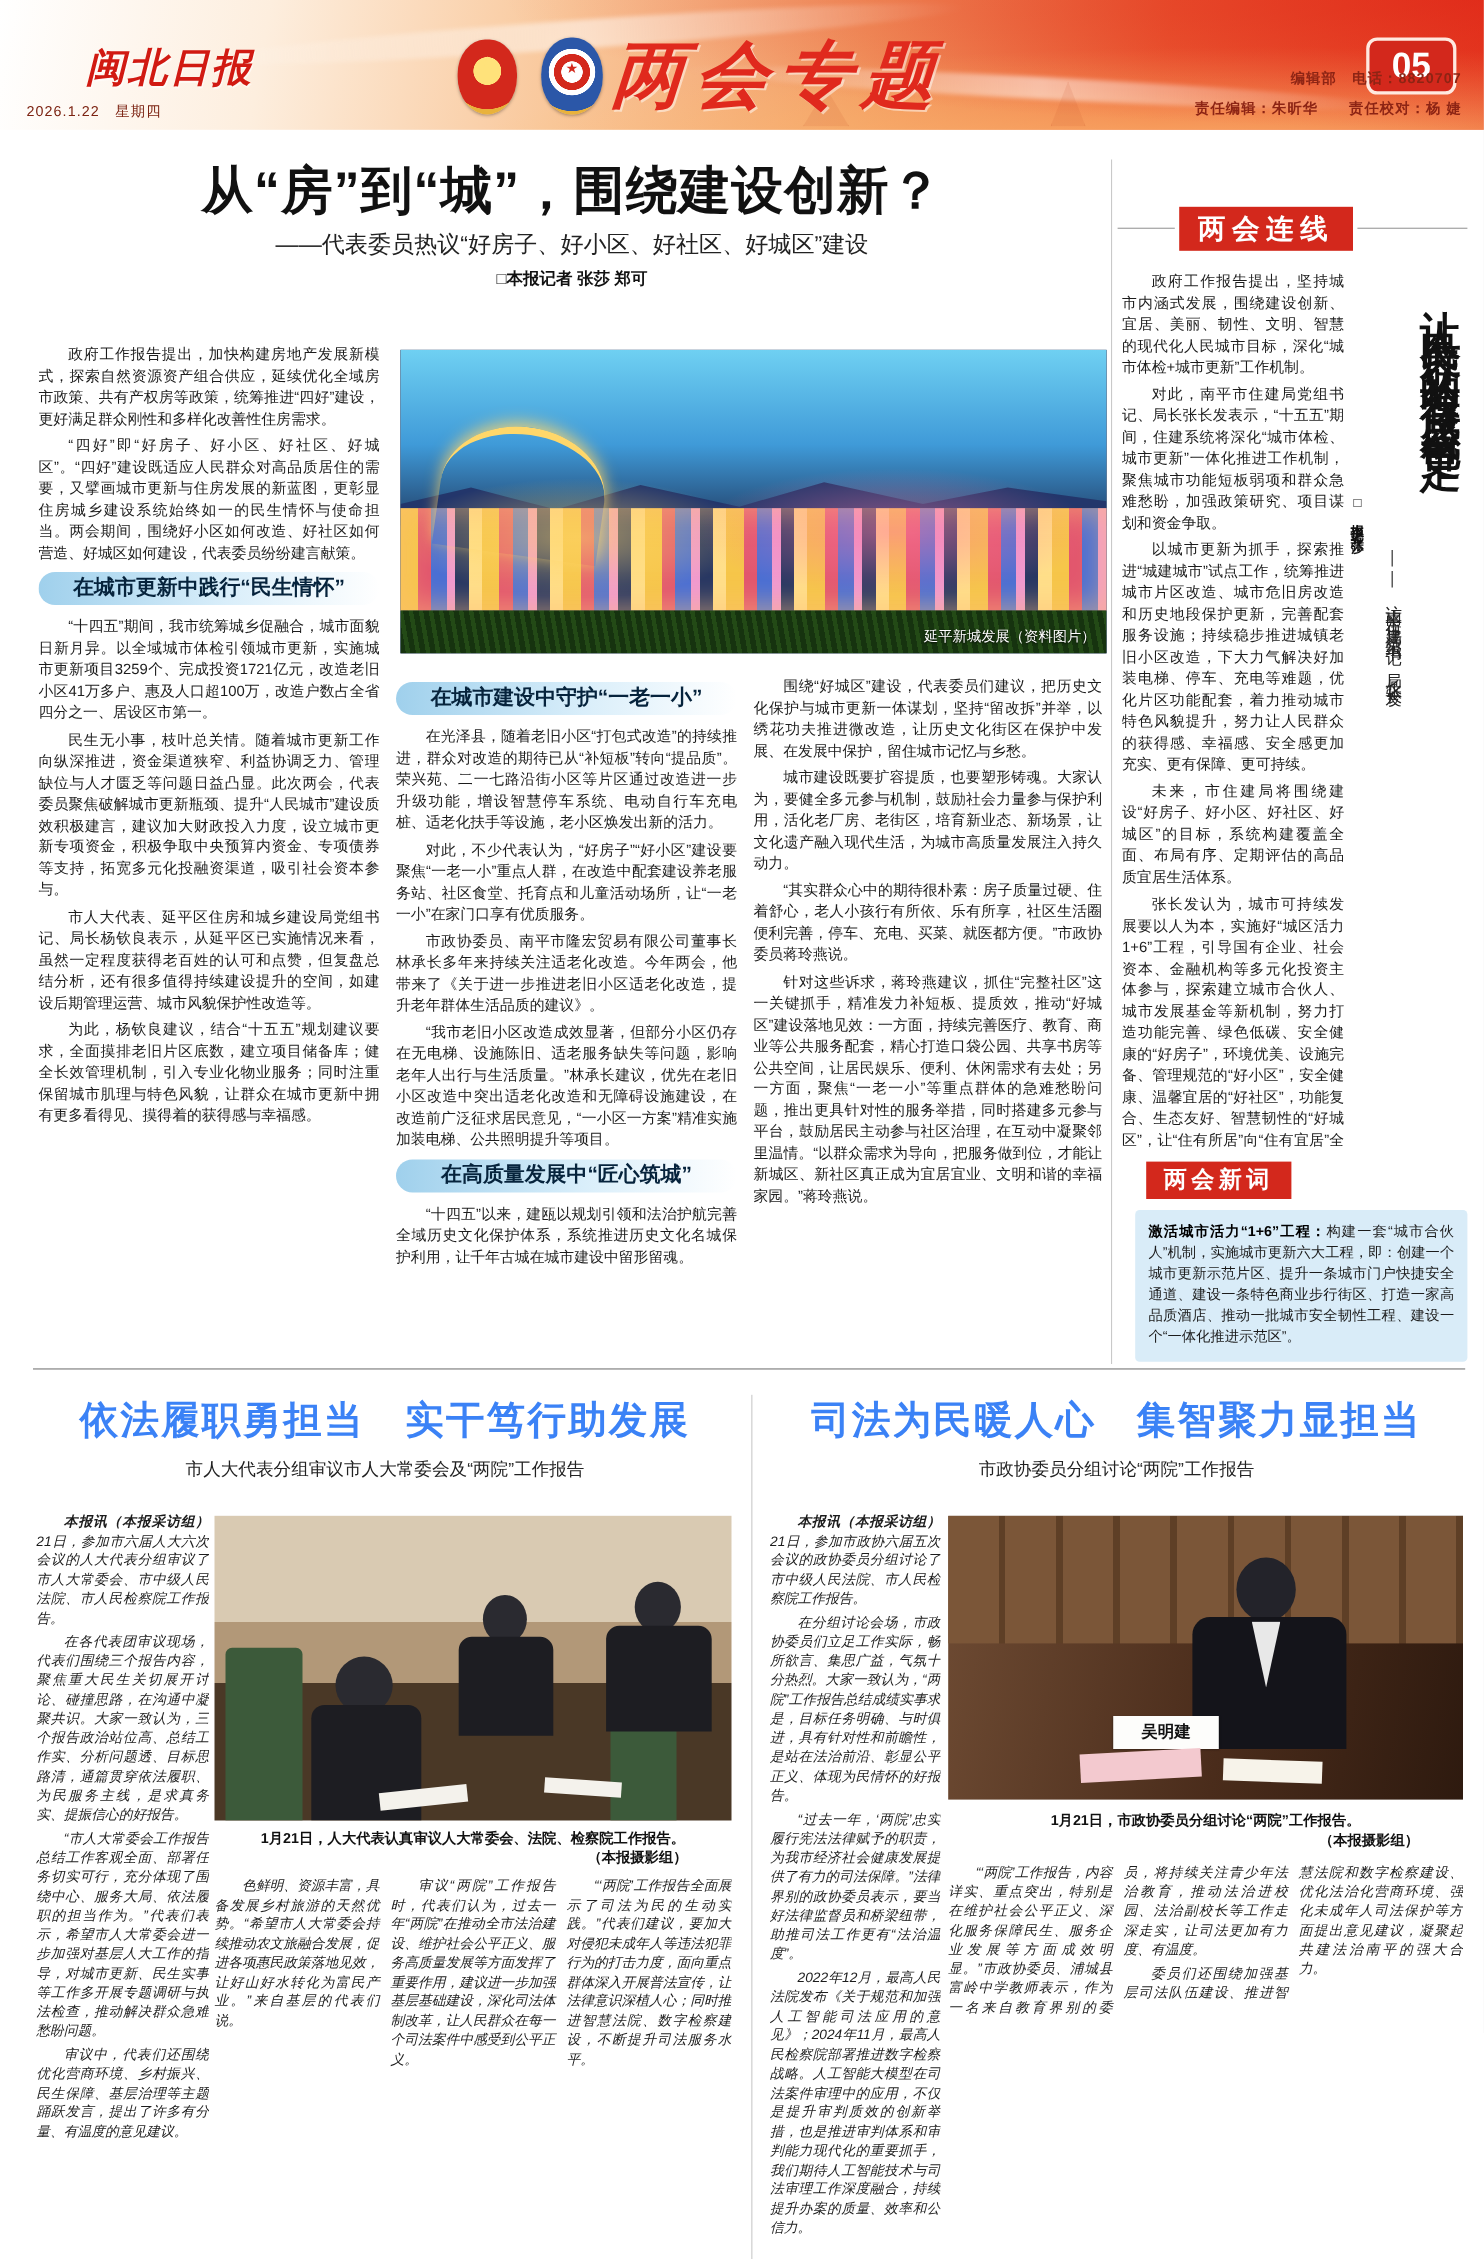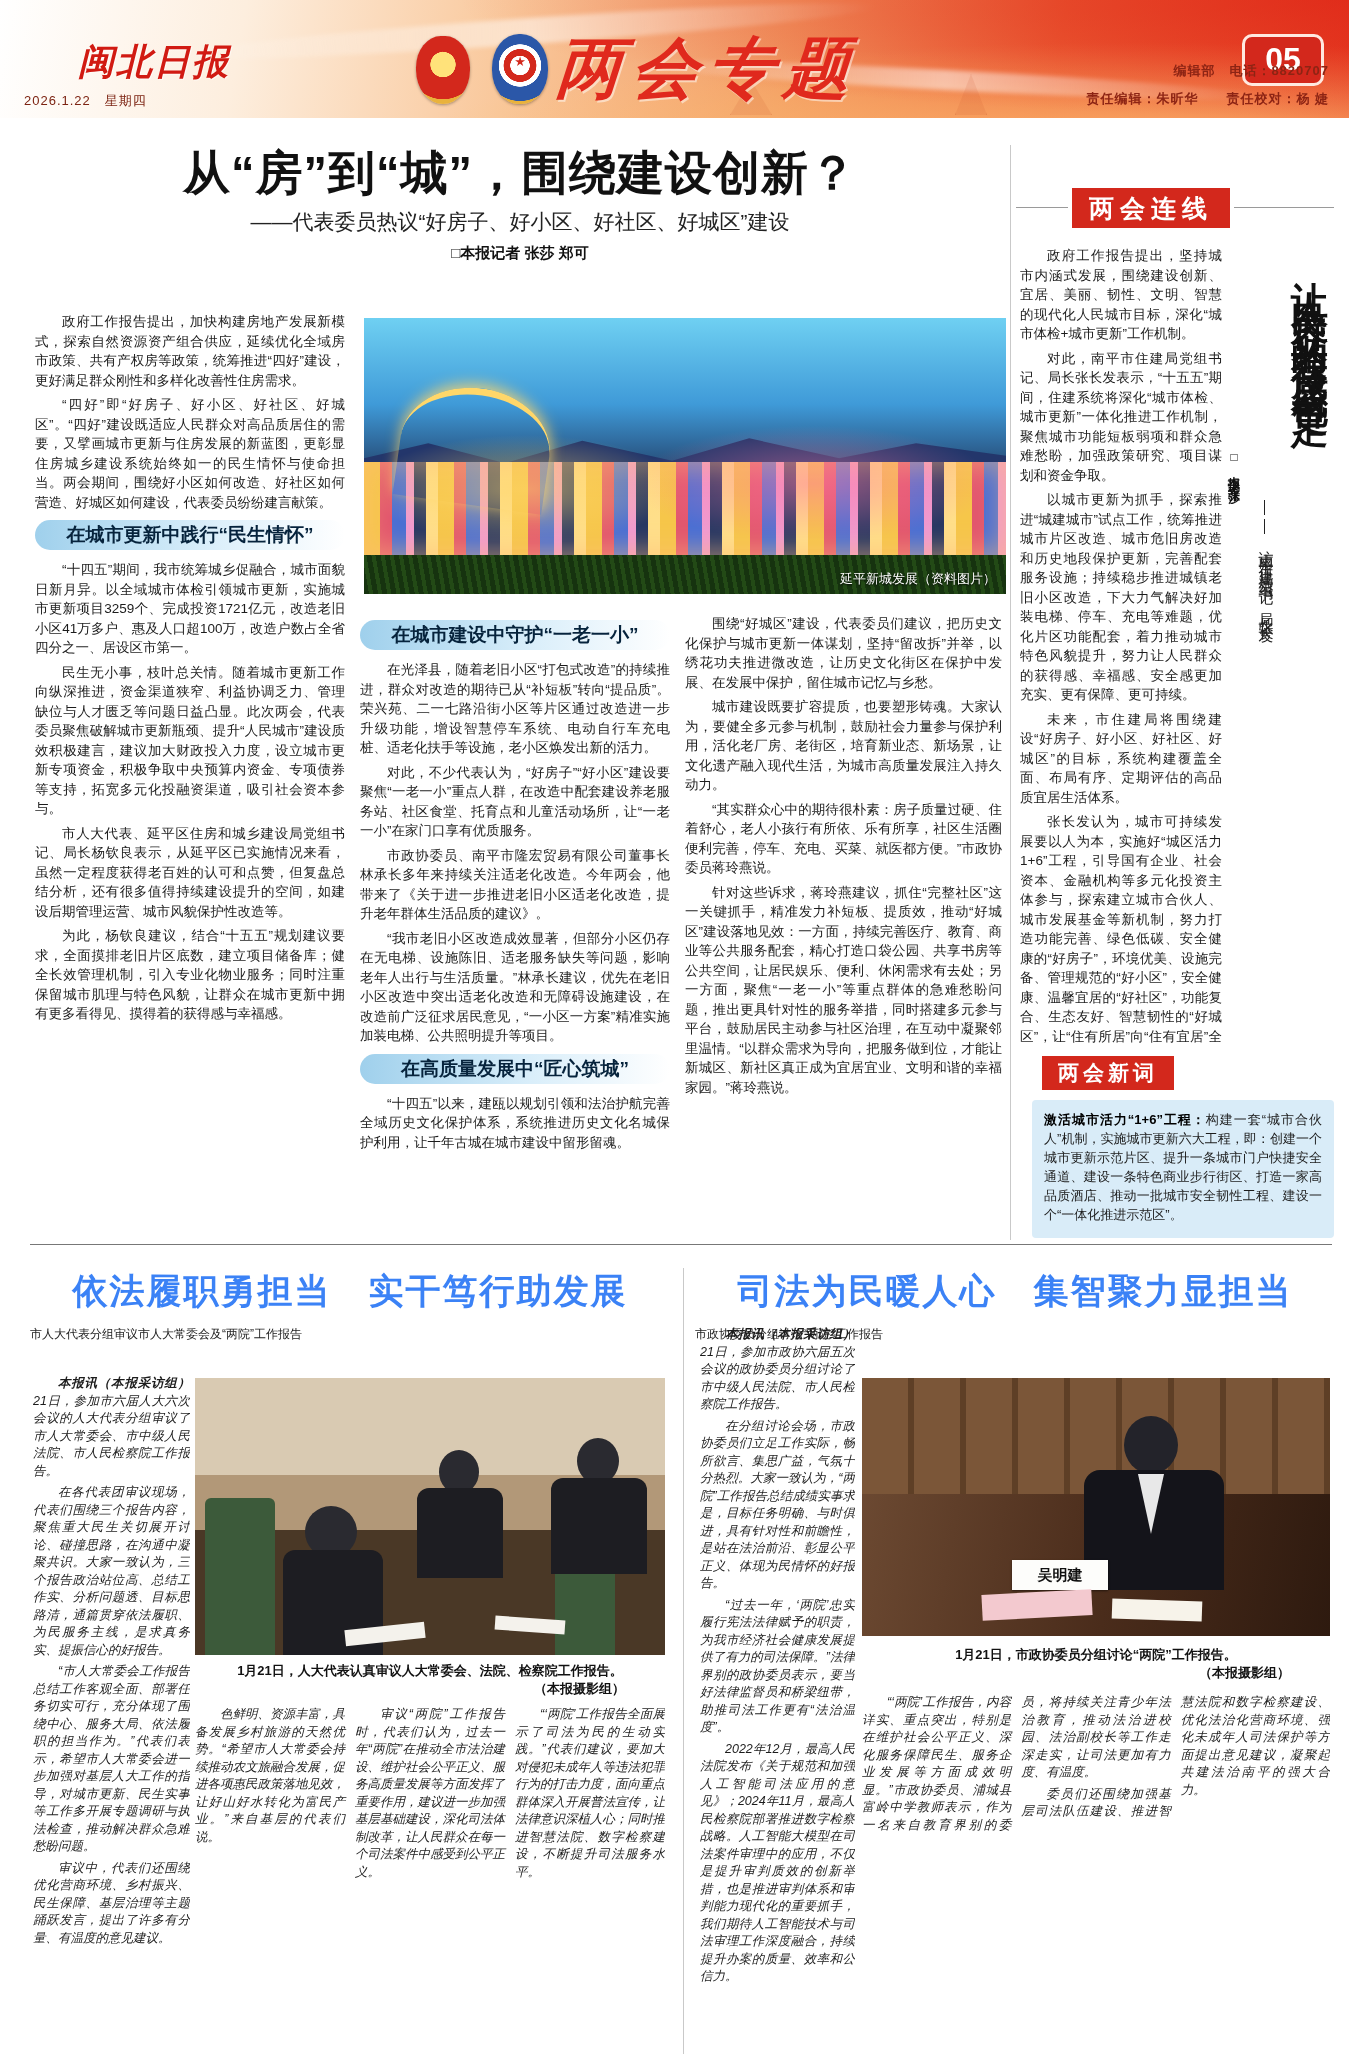--- a/index.html
+++ b/index.html
@@ -64,21 +64,21 @@
   #lx-badge{left:1072px;top:188px;width:158px;height:40px;font-size:25px;line-height:40px;letter-spacing:6px;}
   .vtitle{writing-mode:vertical-rl;font-size:37px;font-weight:bold;color:#111;letter-spacing:11px;}
   .vdeck{writing-mode:vertical-rl;font-size:15px;color:#222;letter-spacing:4px;}
   
   #xc-badge{left:1042px;top:1056px;width:132px;height:34px;font-size:21px;line-height:34px;letter-spacing:4px;}
   #xc-box{left:1032px;top:1100px;width:278px;height:118px;background:#d9ecf8;border-radius:4px;
           padding:10px 12px;font-size:13px;line-height:19px;color:#1c1c1c;text-align:justify;overflow:hidden;}
   #xc-box b{color:#000;}
   
   .b-headline{text-align:center;font-size:35px;font-weight:bold;color:#3b82f6;letter-spacing:2px;}
-  .b-deck{font-size:12px;color:#222;}
+  .b-deck{text-align:center;font-size:16px;color:#222;}
   .bcol{position:absolute;font-size:12.5px;line-height:17.5px;color:#1c1c1c;overflow:hidden;}
   .bcol p{margin:0 0 4px;text-indent:2em;text-align:justify;font-style:italic;}
   .bcol p b{font-weight:bold;}
   .mcol{column-count:3;column-gap:10px;}
   .bphoto{position:absolute;overflow:hidden;}
   .bcap{position:absolute;font-size:13px;font-weight:bold;color:#111;text-align:center;}
   .bcredit{display:block;text-align:right;padding-right:40px;font-weight:bold;}
   
   #photo2{left:195px;top:1378px;width:470px;height:277px;background:linear-gradient(#d9cab2 0 35%,#b29878 35% 55%,#4a3826 55% 100%);}
   #photo2 .person{position:absolute;background:#1d1d22;border-radius:12px 12px 0 0;}
@@ -213,21 +213,21 @@
 
   <div class="bcol mcol" style="left:195px;top:1706px;width:470px;height:348px;">
     <p>色鲜明、资源丰富，具备发展乡村旅游的天然优势。“希望市人大常委会持续推动农文旅融合发展，促进各项惠民政策落地见效，让好山好水转化为富民产业。”来自基层的代表们说。</p>
     <p>审议“两院”工作报告时，代表们认为，过去一年“两院”在推动全市法治建设、维护社会公平正义、服务高质量发展等方面发挥了重要作用，建议进一步加强基层基础建设，深化司法体制改革，让人民群众在每一个司法案件中感受到公平正义。</p>
     <p>“‘两院’工作报告全面展示了司法为民的生动实践。”代表们建议，要加大对侵犯未成年人等违法犯罪行为的打击力度，面向重点群体深入开展普法宣传，让法律意识深植人心；同时推进智慧法院、数字检察建设，不断提升司法服务水平。</p>
   </div>
 
   <div class="abs b-headline" style="left:695px;top:1268px;width:640px;">司法为民暖人心　集智聚力显担当</div>
   <div class="abs b-deck" style="left:695px;top:1326px;width:640px;">市政协委员分组讨论“两院”工作报告</div>
 
-  <div class="bcol" style="left:700px;top:1326px;width:155px;height:679px;">
+  <div class="bcol" style="left:700px;top:1375px;width:155px;height:679px;">
     <p><b>本报讯（本报采访组）</b><span>21日，参加市政协六届五次会议的政协委员分组讨论了市中级人民法院、市人民检察院工作报告。</span></p>
     <p>在分组讨论会场，市政协委员们立足工作实际，畅所欲言、集思广益，气氛十分热烈。大家一致认为，“两院”工作报告总结成绩实事求是，目标任务明确、与时俱进，具有针对性和前瞻性，是站在法治前沿、彰显公平正义、体现为民情怀的好报告。</p>
     <p>“过去一年，‘两院’忠实履行宪法法律赋予的职责，为我市经济社会健康发展提供了有力的司法保障。”法律界别的政协委员表示，要当好法律监督员和桥梁纽带，助推司法工作更有“法治温度”。</p>
     <p>2022年12月，最高人民法院发布《关于规范和加强人工智能司法应用的意见》；2024年11月，最高人民检察院部署推进数字检察战略。人工智能大模型在司法案件审理中的应用，不仅是提升审判质效的创新举措，也是推进审判体系和审判能力现代化的重要抓手，我们期待人工智能技术与司法审理工作深度融合，持续提升办案的质量、效率和公信力。</p>
   </div>
 
   <div id="photo3" class="bphoto">
     <div class="panel"></div>
     <div class="head" style="left:262px;top:38px;width:54px;height:58px;"></div>
     <div class="suit" style="left:222px;top:92px;width:140px;height:120px;"></div>

